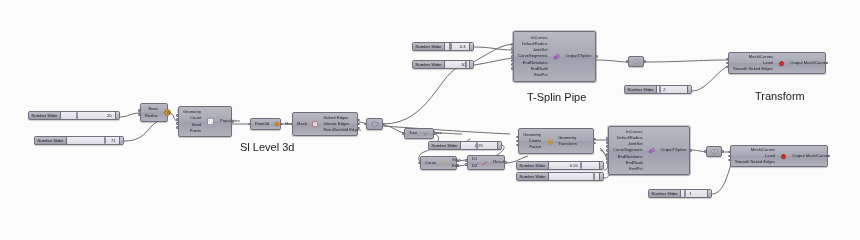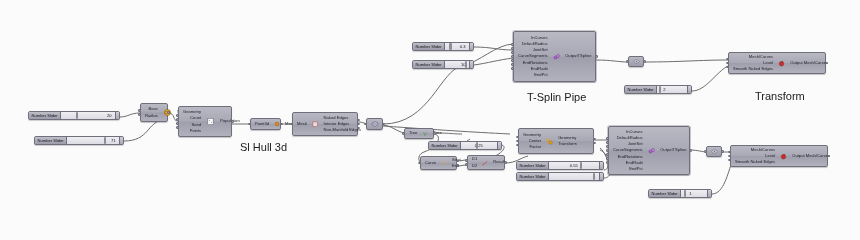--- a/index.html
+++ b/index.html
@@ -567,17 +567,17 @@
         </svg>
     </span>
     <span class="col out">
       <span class="prm">Output Mesh/Curves</span>
     </span>
     <span class="ports right">
         <i class="nub"></i>
       </span>
   </div>
 
-  <div class="caption" style="left:240px;top:141px;">Sl Hull 3d</div>
+  <div class="caption" style="left:240px;top:141px;">Sl Level 3d</div>
   <div class="caption" style="left:527px;top:91px;">T-Splin Pipe</div>
   <div class="caption" style="left:755px;top:90px;">Transform</div>
 
 </div>
 
 </body></html>

